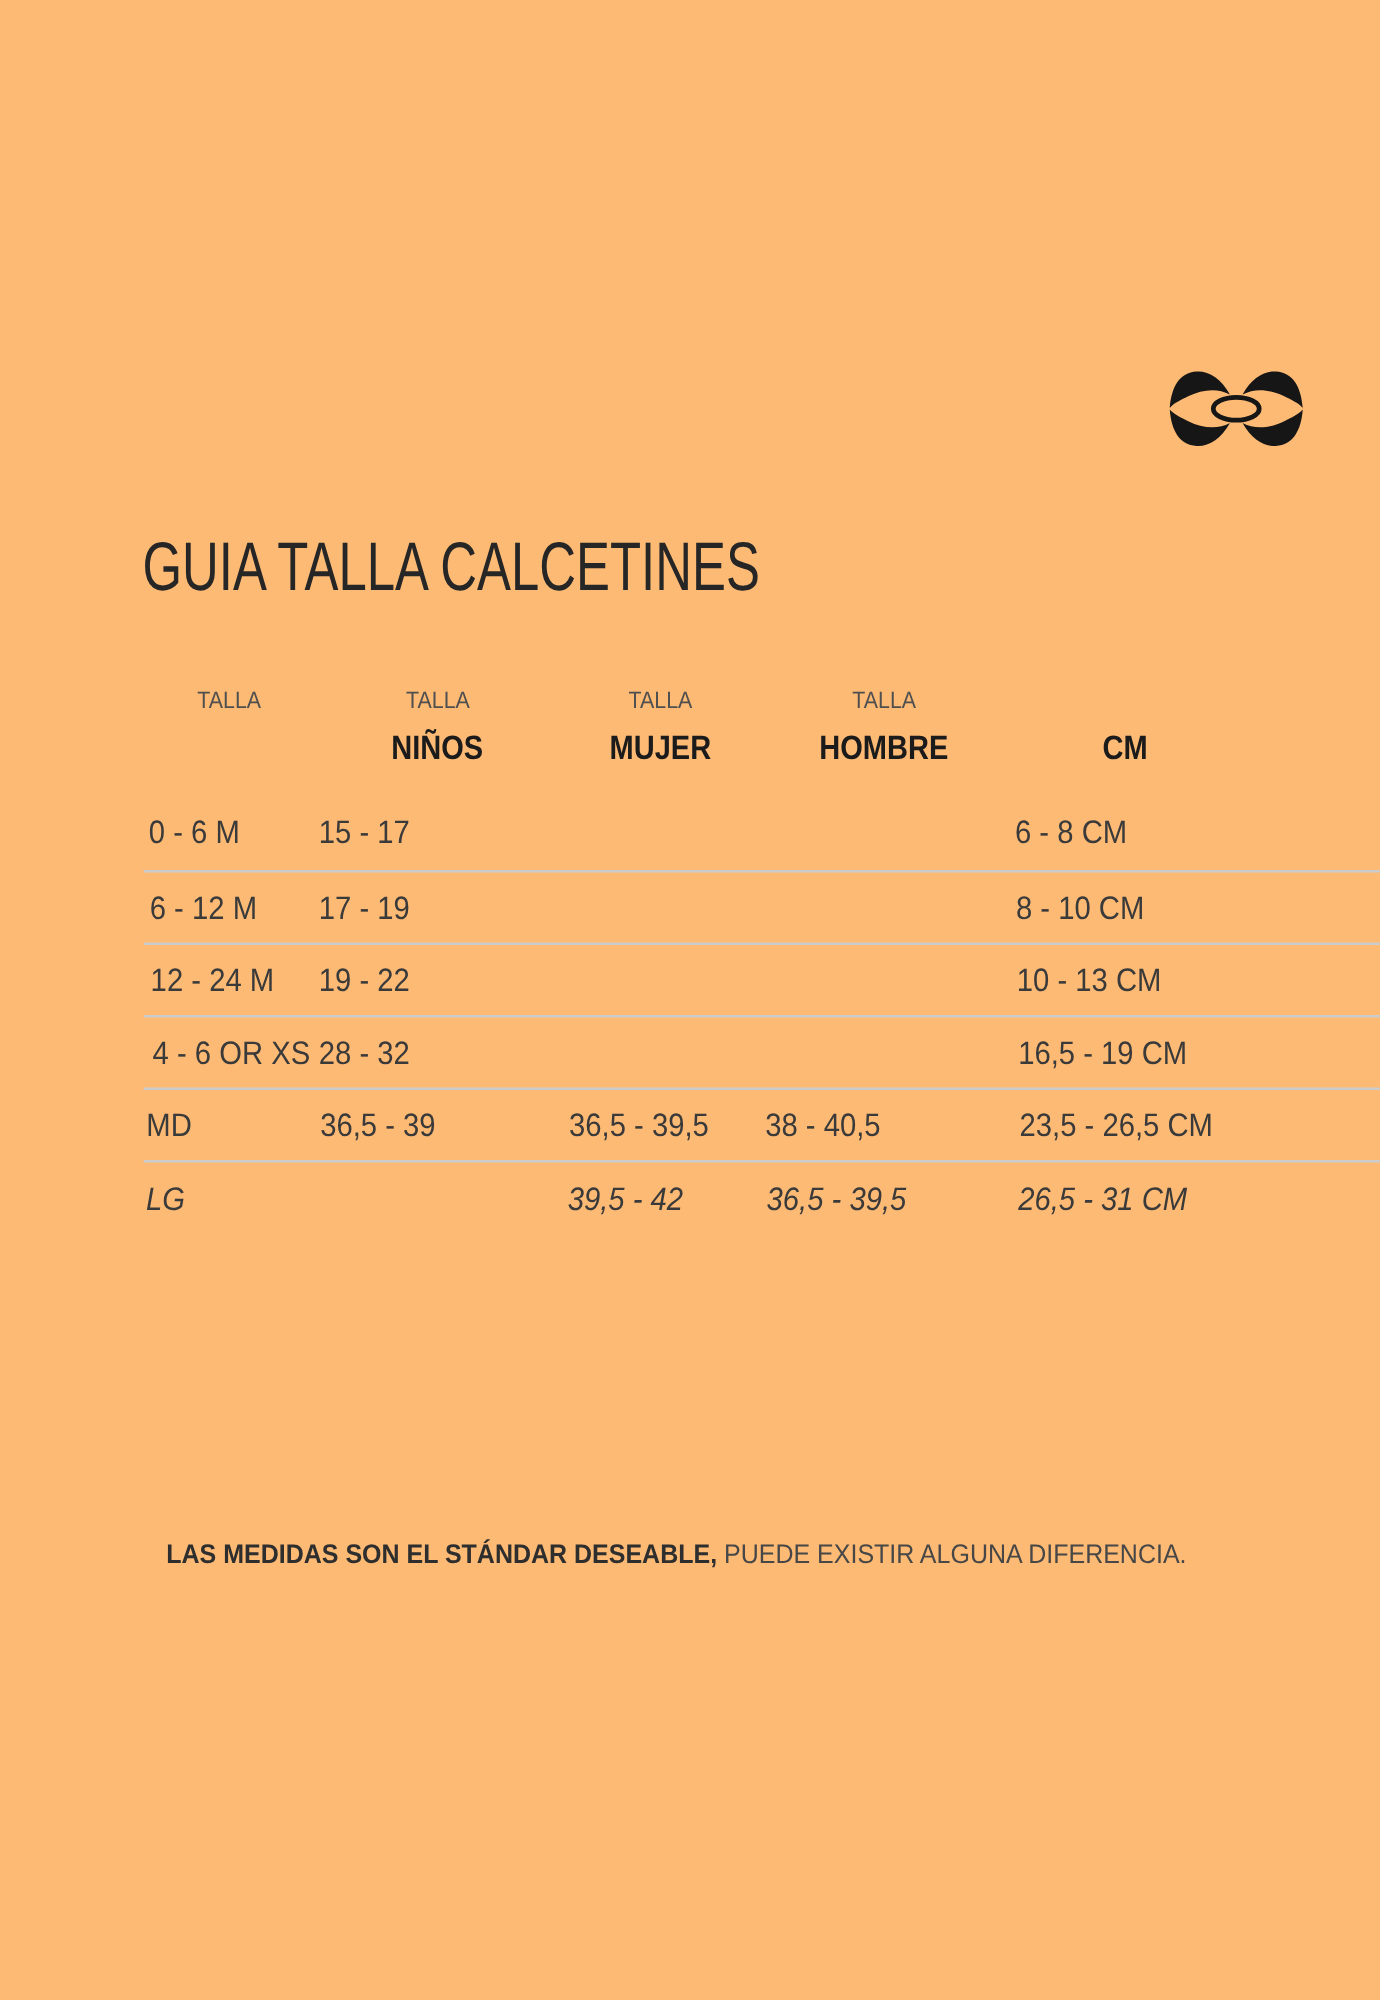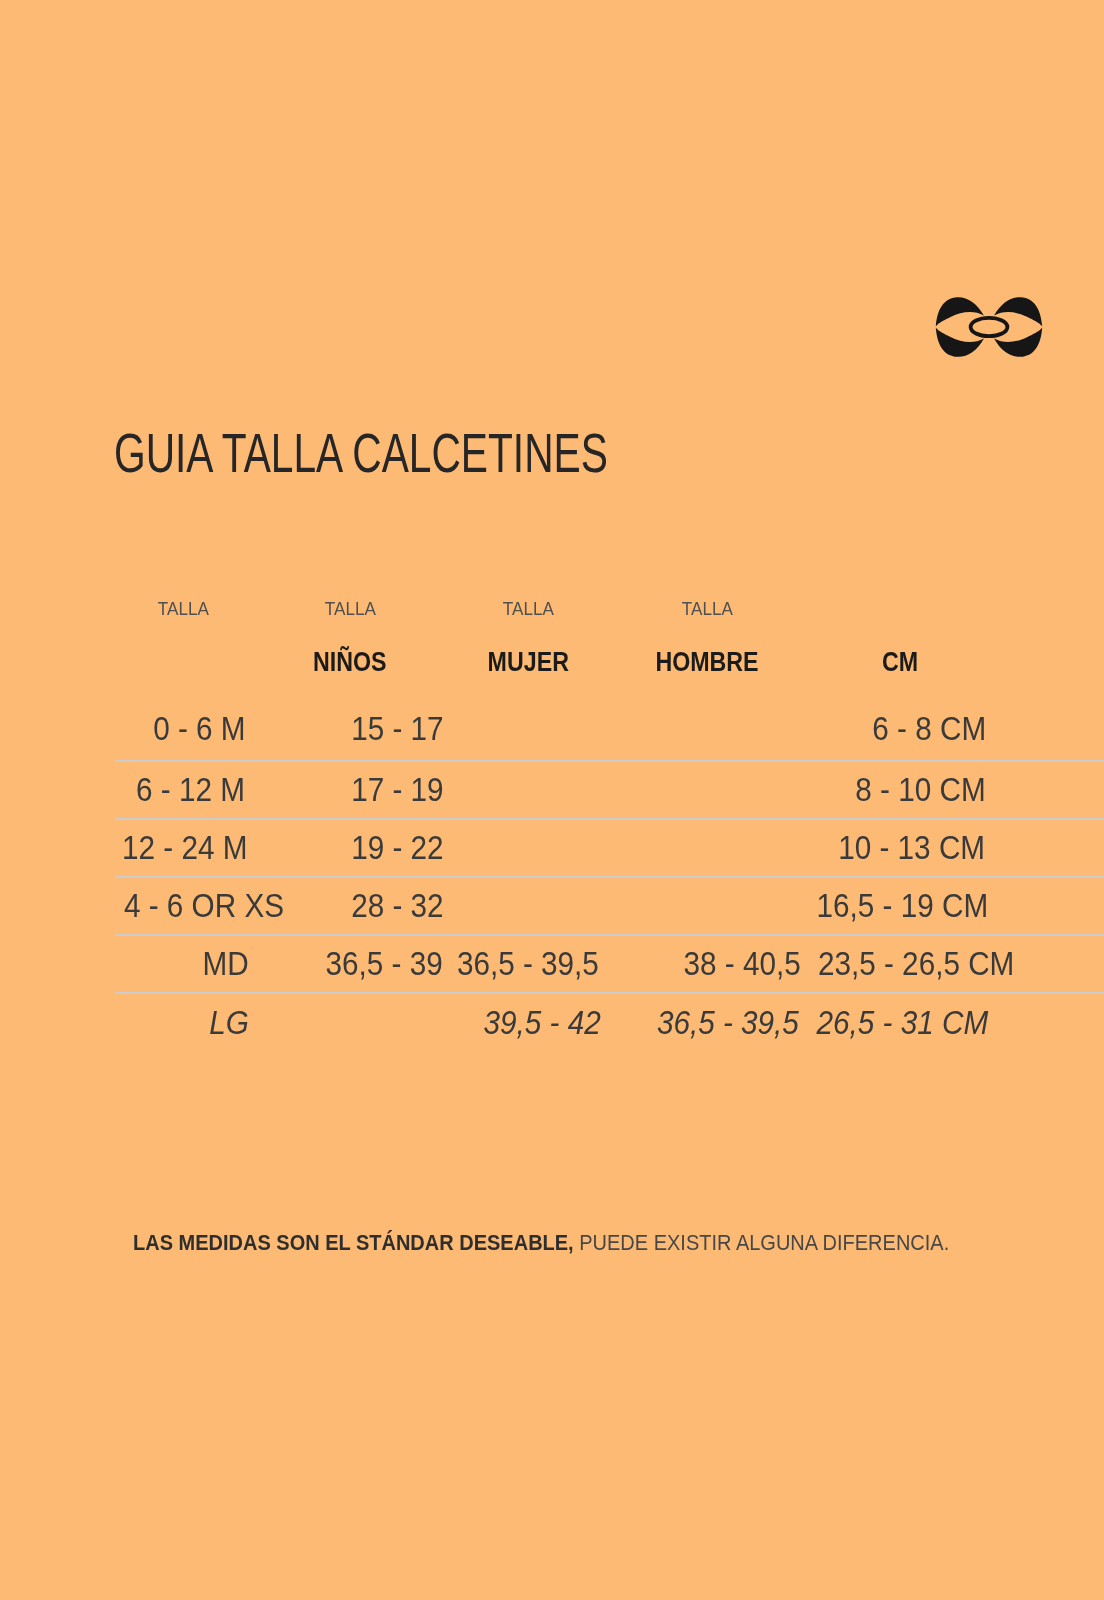--- a/index.html
+++ b/index.html
@@ -39,44 +39,44 @@
     width: 989px;
   }
   .hdr-row, .data-row {
     display: grid;
     grid-template-columns: 136px 198px 158px 200px 186px;
     padding-right: 111px;
   }
   .hdr-cell { text-align: center; }
   .hdr-small {
     display: block; height: 26px; line-height: 22px;
-    font-size: 19px; color: #4f4f4f; margin-top: 48px;
+    font-size: 19px; color: #4f4f4f;
   }
   .hdr-small > span, .hdr-bold > span, .cell > span {
     display: inline-block;
     transform: scaleX(0.9);
     transform-origin: 50% 50%;
     white-space: nowrap;
   }
   .hdr-bold {
-    display: block; height: 30px; line-height: 28px; margin-top: 24px;
+    display: block; height: 30px; line-height: 28px; margin-top: 8px;
     font-size: 27px; font-weight: 700; color: #1b1b1b;
   }
   .hdr-bold > span { transform: scaleX(0.86); }
 
   .data-row {
     height: 58px;
     align-items: center;
     border-bottom: 2px solid #cccccc;
   }
   .data-row.first { height: 84px; padding-top: 20px; }
   .data-row.last { border-bottom: none; font-style: italic; }
   .cell {
-    text-align: right;
-    font-size: 33px;
+    text-align: left;
+    font-size: 26px;
     color: #3a3a3a;
   }
 
   
   .footer-note {
     position: absolute;
     left: 133px; top: 1231px;
     font-size: 21.5px;
     white-space: nowrap;
     transform: scaleX(0.93);

